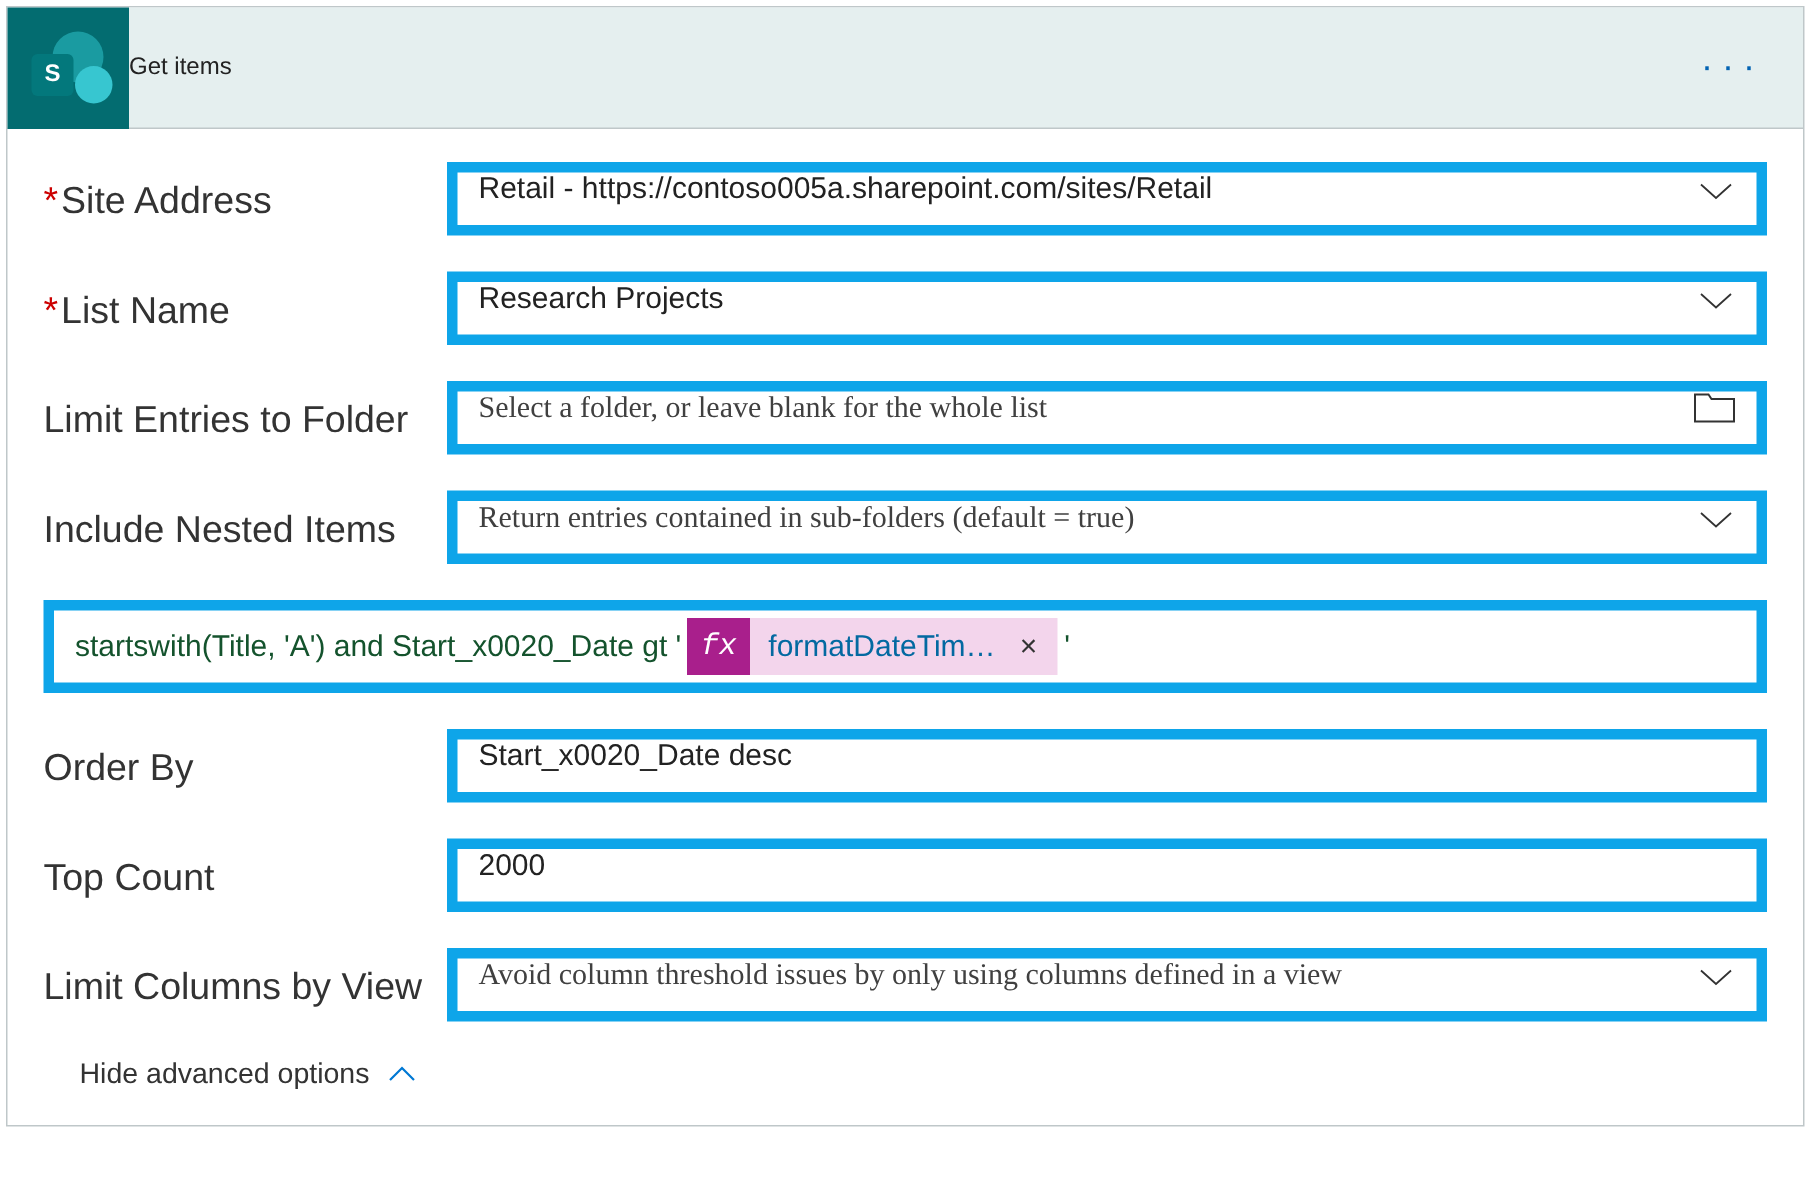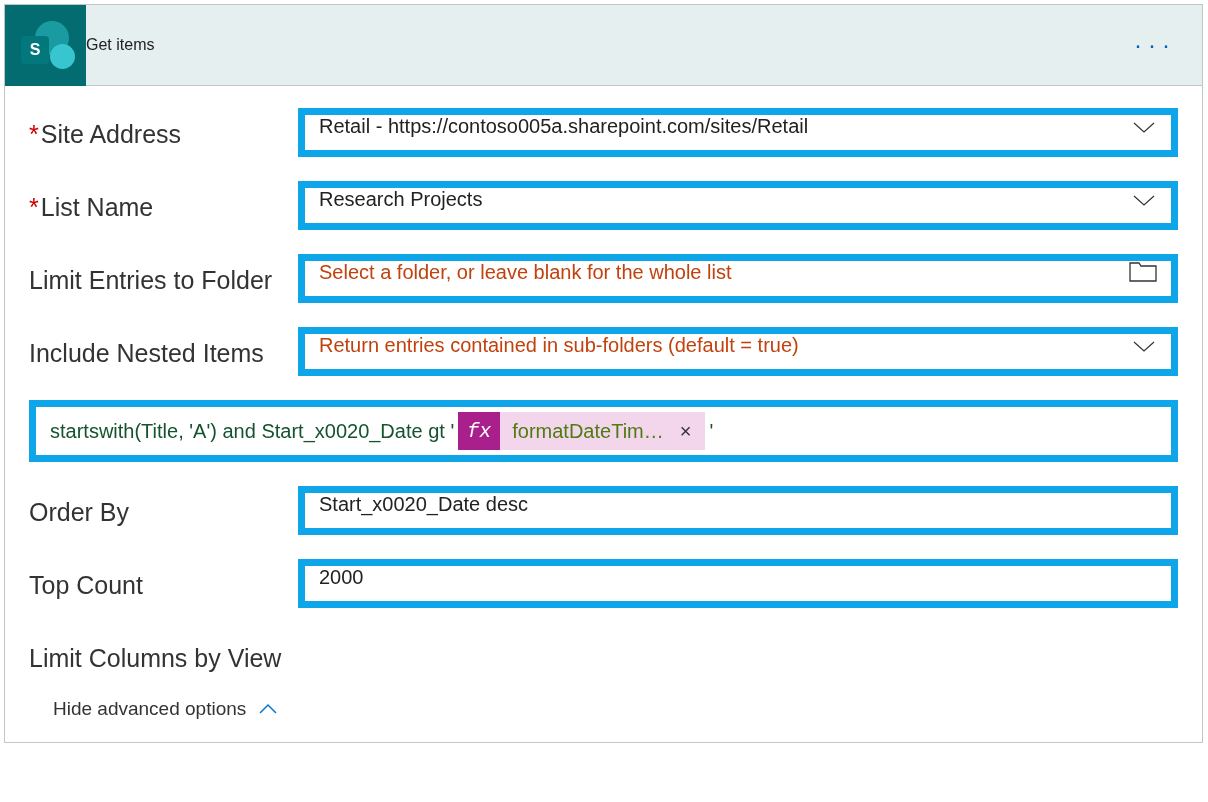--- a/index.html
+++ b/index.html
@@ -96,21 +96,21 @@
     padding: 5px 14px 5px 14px;
   }
   .input-text {
     flex: 1;
     font-size: 20px;
     color: #222;
     border: none;
     outline: none;
     background: transparent;
   }
-  .placeholder { color: #c2410c; }
+  .placeholder { color: #404040; font-family: Liberation Serif, serif; }
   .chev {
     width: 26px; height: 26px;
     display: flex; align-items: center; justify-content: center;
   }
   .chev svg { stroke: #333; }
   .folder-icon svg { fill: none; stroke: #333; }
   .token {
     display: inline-flex;
     align-items: center;
     background: #f3d5ec;
@@ -126,21 +126,21 @@
     font-family: Liberation Mono, monospace;
     font-size: 20px;
     width: 42px;
     height: 38px;
     display: flex;
     align-items: center;
     justify-content: center;
   }
   .token .token-text {
     font-size: 20px;
-    color: #4d7c0f;
+    color: #0369a1;
     padding: 0 12px;
   }
   .token .token-x {
     font-size: 20px;
     color: #333;
     cursor: pointer;
     padding: 0 4px;
   }
   .filter-line {
     display: flex;
@@ -271,20 +271,30 @@
       <div class="label">Top Count</div>
       <div class="field">
         <div class="input-wrap">
           <span class="input-text">2000</span>
         </div>
       </div>
     </div>
 
     <div class="row">
       <div class="label">Limit Columns by View</div>
+      <div class="field">
+        <div class="input-wrap">
+          <span class="input-text placeholder">Avoid column threshold issues by only using columns defined in a view</span>
+          <span class="chev">
+            <svg width="24" height="14" viewBox="0 0 24 14">
+                <path d="M2 2 L12 11 L22 2" stroke-width="1.2" fill="none"></path>
+              </svg>
+          </span>
+        </div>
+      </div>
     </div>
 
     <div class="adv">
       <span>Hide advanced options</span>
       <span class="chev-up">
         <svg width="20" height="12" viewBox="0 0 20 12">
             <path d="M2 10 L10 2 L18 10" stroke-width="1.5" fill="none"></path>
           </svg>
       </span>
     </div>

